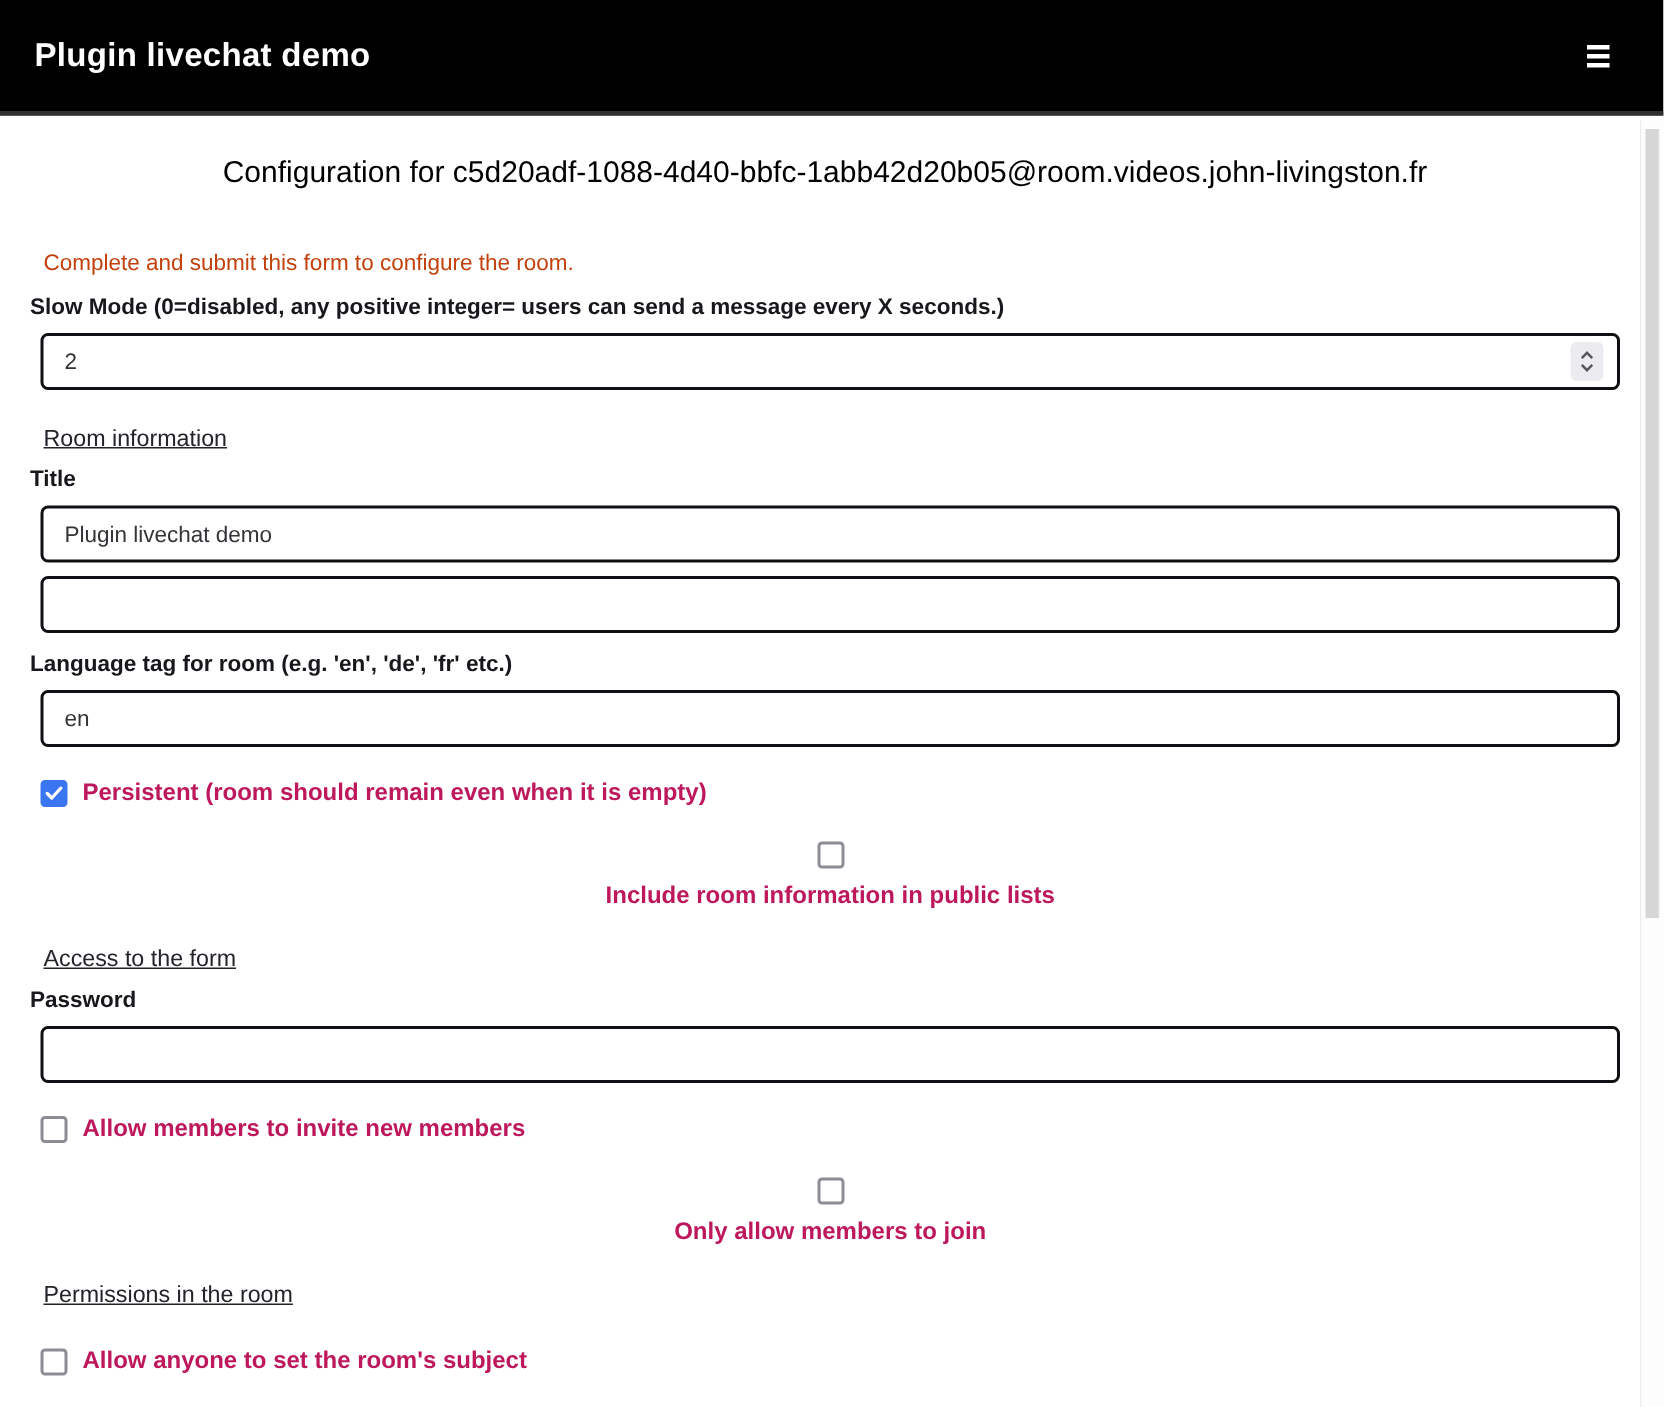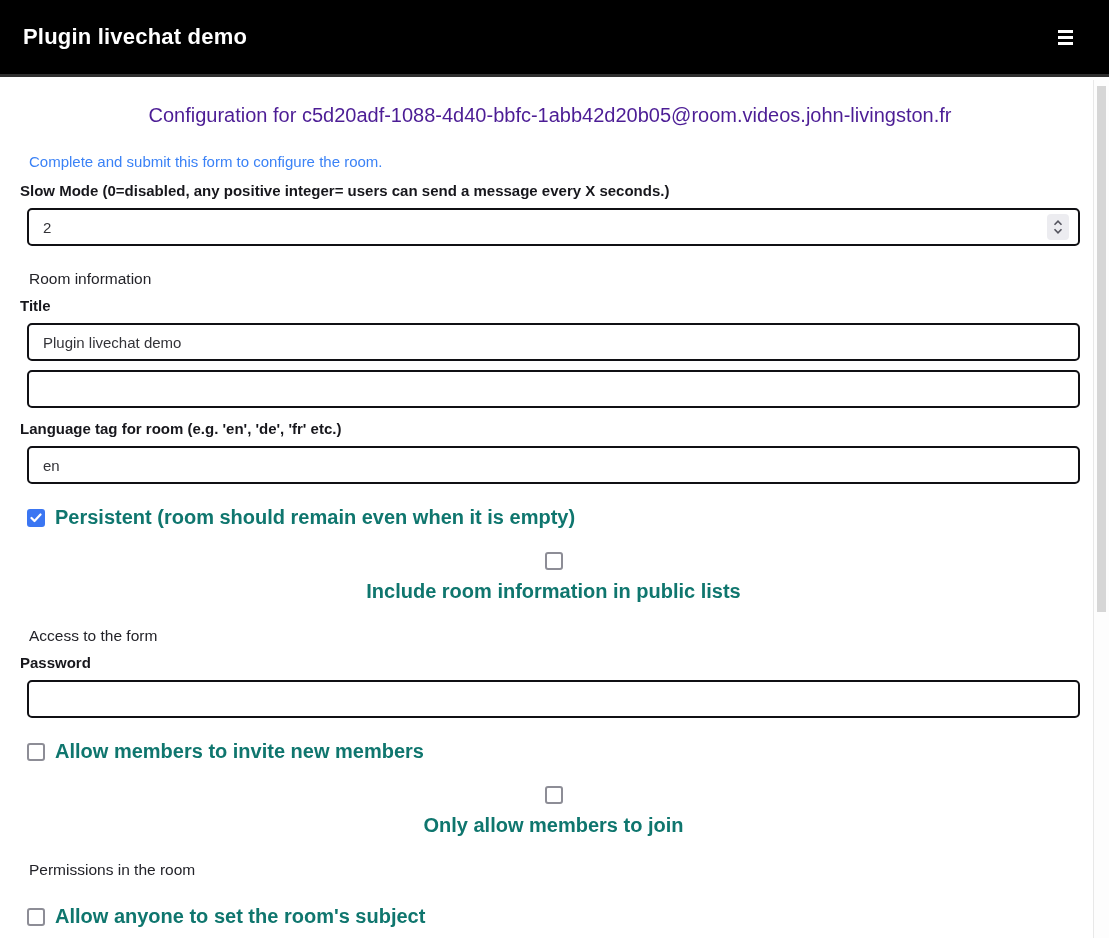--- a/index.html
+++ b/index.html
@@ -57,40 +57,41 @@
   
   .page {
     margin-right: 16px;
     padding: 0 13px 40px 20px;
   }
   .page-heading {
     margin-top: 27px;
     text-align: center;
     font-size: 20px;
     font-weight: 400;
-    color: #4c1d95;
+    color: #000000;
   }
   .instructions {
-    margin-top: 26px;
+    margin-top: 40px;
     padding-left: 9px;
     font-size: 15px;
-    color: #3b82f6;
+    color: #c2410c;
   }
   .field-label {
     display: block;
     margin-top: 12px;
     font-size: 15px;
     font-weight: bold;
     color: #17171c;
   }
   .legend {
     margin-top: 24px;
     padding-left: 9px;
     font-size: 15.5px;
     color: #232329;
+    text-decoration: underline;
   }
   .legend + .field-label { margin-top: 9px; }
   .text-input {
     display: block;
     margin-top: 9px;
     margin-left: 7px;
     width: calc(100% - 7px);
     height: 38px;
     border: 2px solid #101014;
     border-radius: 5px;
@@ -151,23 +152,23 @@
     align-items: center;
     justify-content: center;
   }
   .checkbox svg { display: none; }
   .checkbox.checked {
     background: #3b76f2;
     border-color: #3b76f2;
   }
   .checkbox.checked svg { display: block; }
   .cb-label {
-    font-size: 20px;
+    font-size: 16px;
     font-weight: bold;
-    color: #0f766e;
+    color: #be185d;
   }
 </style>
 </head>
 <body>
 
 <header class="app-header">
   <div class="title">Plugin livechat demo</div>
   <button class="menu-btn" aria-label="menu">
     <span class="bar"></span>
     <span class="bar"></span>

